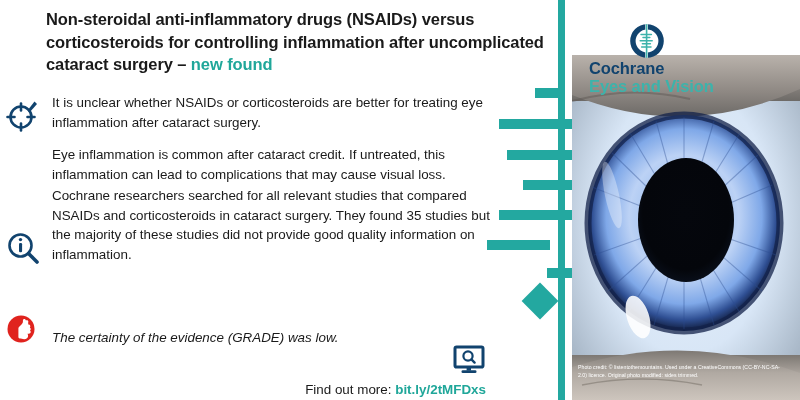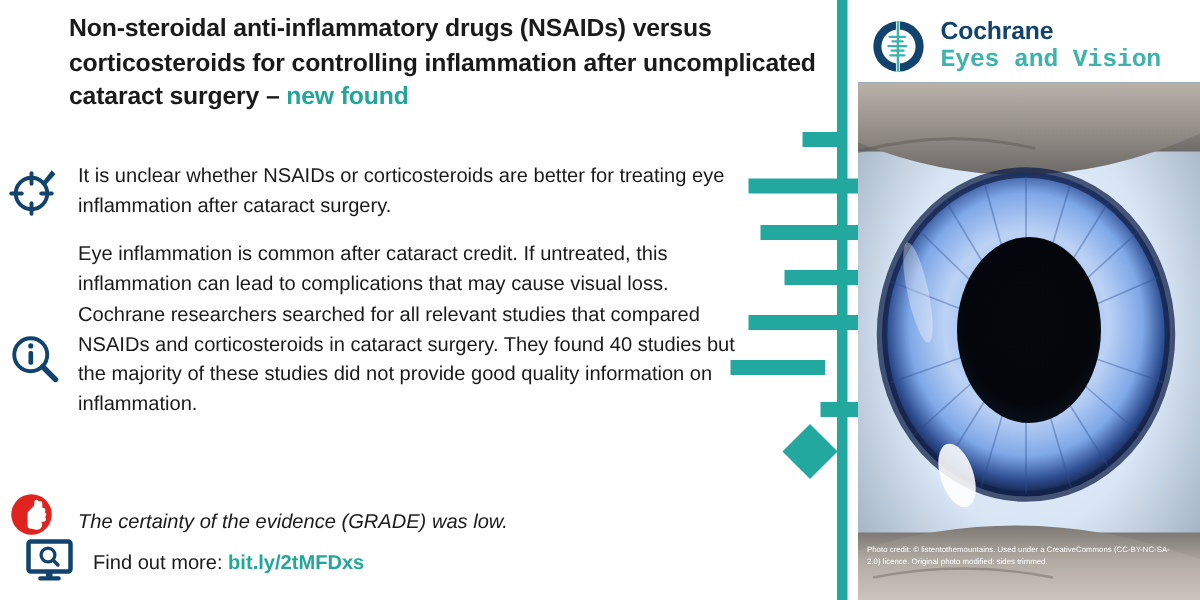--- a/index.html
+++ b/index.html
@@ -42,22 +42,21 @@
   }
   .title .new-review {
     color: #20a79a;
     font-weight: bold;
   }
 
   
   .row {
     position: absolute;
     display: flex;
-    align-items: center;
-    margin-top: 14px;
+    align-items: flex-end;
   }
   .row-icon {
     flex: 0 0 auto;
     width: 34px;
     height: 34px;
     position: relative;
   }
   .row-text {
     font-size: 13.4px;
     line-height: 1.47;
@@ -72,21 +71,21 @@
   #row-finding .row-text { margin-left: 12px; width: 450px; }
 
   #row-background { left: 52px; top: 145px; width: 460px; }
 
   #row-search    { left: 6px;  top: 186px; width: 510px; }
   #row-search .row-text { margin-left: 12px; width: 455px; }
 
   #row-certainty { left: 6px;  top: 314px; width: 480px; font-style: italic; }
   #row-certainty .row-text { margin-left: 12px; padding-top: 5px; }
 
-  #row-findout   { left: 16px;  top: 342px; width: 480px; }
+  #row-findout   { left: 6px;  top: 342px; width: 480px; flex-direction: column; }
   #row-findout .row-text { margin-left: 12px; padding-top: 4px; }
 
   .footer-line {
     position: absolute;
     left: 52px;
     top: 378px;
     font-size: 10.6px;
     color: #49b6ac;
     letter-spacing: 0.1px;
   }
@@ -144,38 +143,38 @@
     font-size: 5.2px;
     line-height: 1.55;
     color: #ffffff;
     letter-spacing: 0.02px;
   }
 
   
   .logo-block {
     position: absolute;
     left: 580px;
-    top: 12px;
+    top: 22px;
     display: flex;
     align-items: center;
+    flex-direction: column;
   }
   .logo-mark { width: 38px; height: 38px; display: block; }
   .logo-words { margin-left: 9px; line-height: 1.08; }
   .logo-top {
     font-size: 16.5px;
     font-weight: bold;
     color: #11436e;
     letter-spacing: -0.1px;
   }
   .logo-bottom {
     font-size: 16.5px;
     font-weight: bold;
     color: #3cb3ab;
     letter-spacing: -0.1px;
-    font-family: Liberation Mono, monospace;
   }
 </style>
 </head>
 <body>
 
 <div id="infographic">
 
   <div class="left-col">
 
     <div class="title"><span>Non-steroidal anti-inflammatory drugs (NSAIDs) versus corticosteroids for controlling inflammation after uncomplicated cataract surgery – </span><span class="new-review">new found</span></div>
@@ -200,21 +199,21 @@
 
     <div class="row" id="row-search">
       <span class="row-icon">
         <svg class="icon-svg" viewBox="0 0 34 34" aria-hidden="true">
           <circle cx="14.5" cy="14.5" r="11" fill="none" stroke="#11436e" stroke-width="2.6"></circle>
           <line x1="22.5" y1="22.5" x2="31" y2="31" stroke="#11436e" stroke-width="3.6" stroke-linecap="round"></line>
           <circle cx="14.5" cy="8.6" r="1.7" fill="#11436e"></circle>
           <rect x="13" y="12" width="3.1" height="9.2" rx="1.2" fill="#11436e"></rect>
         </svg>
       </span>
-      <span class="row-text">Cochrane researchers searched for all relevant studies that compared NSAIDs and corticosteroids in cataract surgery. They found 40 studies but the majority of these studies did not provide good quality information on inflammation.</span>
+      <span class="row-text">Cochrane researchers searched for all relevant studies that compared NSAIDs and corticosteroids in cataract surgery. They found 35 studies but the majority of these studies did not provide good quality information on inflammation.</span>
     </div>
 
     <div class="row" id="row-certainty">
       <span class="row-icon">
         <svg class="icon-svg" viewBox="0 0 34 34" aria-hidden="true">
           <circle cx="15" cy="15" r="13.5" fill="#e0231e"></circle>
           <path d="M15.2 5.5 c1.5 0 2.4 .5 2.4 1.6 v8.6 c0 .6-.3 1.1-.8 1.6 l-2.3 2.3 c-.7 .7-1.4 1.5-1.4 2.6 v1.2 c0 .9-.6 1.5-1.4 1.5 -.9 0-1.5-.7-1.5-1.7 0-1.5 .5-2.7 .9-3.7 h-3.5 c-1.1 0-1.9-.7-1.9-1.7 0-.5 .2-.9 .5-1.3 -.6-.3-1-.9-1-1.6 0-.6 .3-1.2 .8-1.5 -.4-.3-.7-.8-.7-1.5 0-1 .8-1.7 2-1.7 h1.2 c-.4-.6-.6-1.3-.6-2 0-2 1.6-3.4 4-3.4 z" fill="#ffffff" transform="rotate(180 15 15)"></path>
           <rect x="18.6" y="6.2" width="3.6" height="10.2" rx="1.1" fill="#ffffff" transform="rotate(180 20.4 11.3)"></rect>
         </svg>
       </span>

